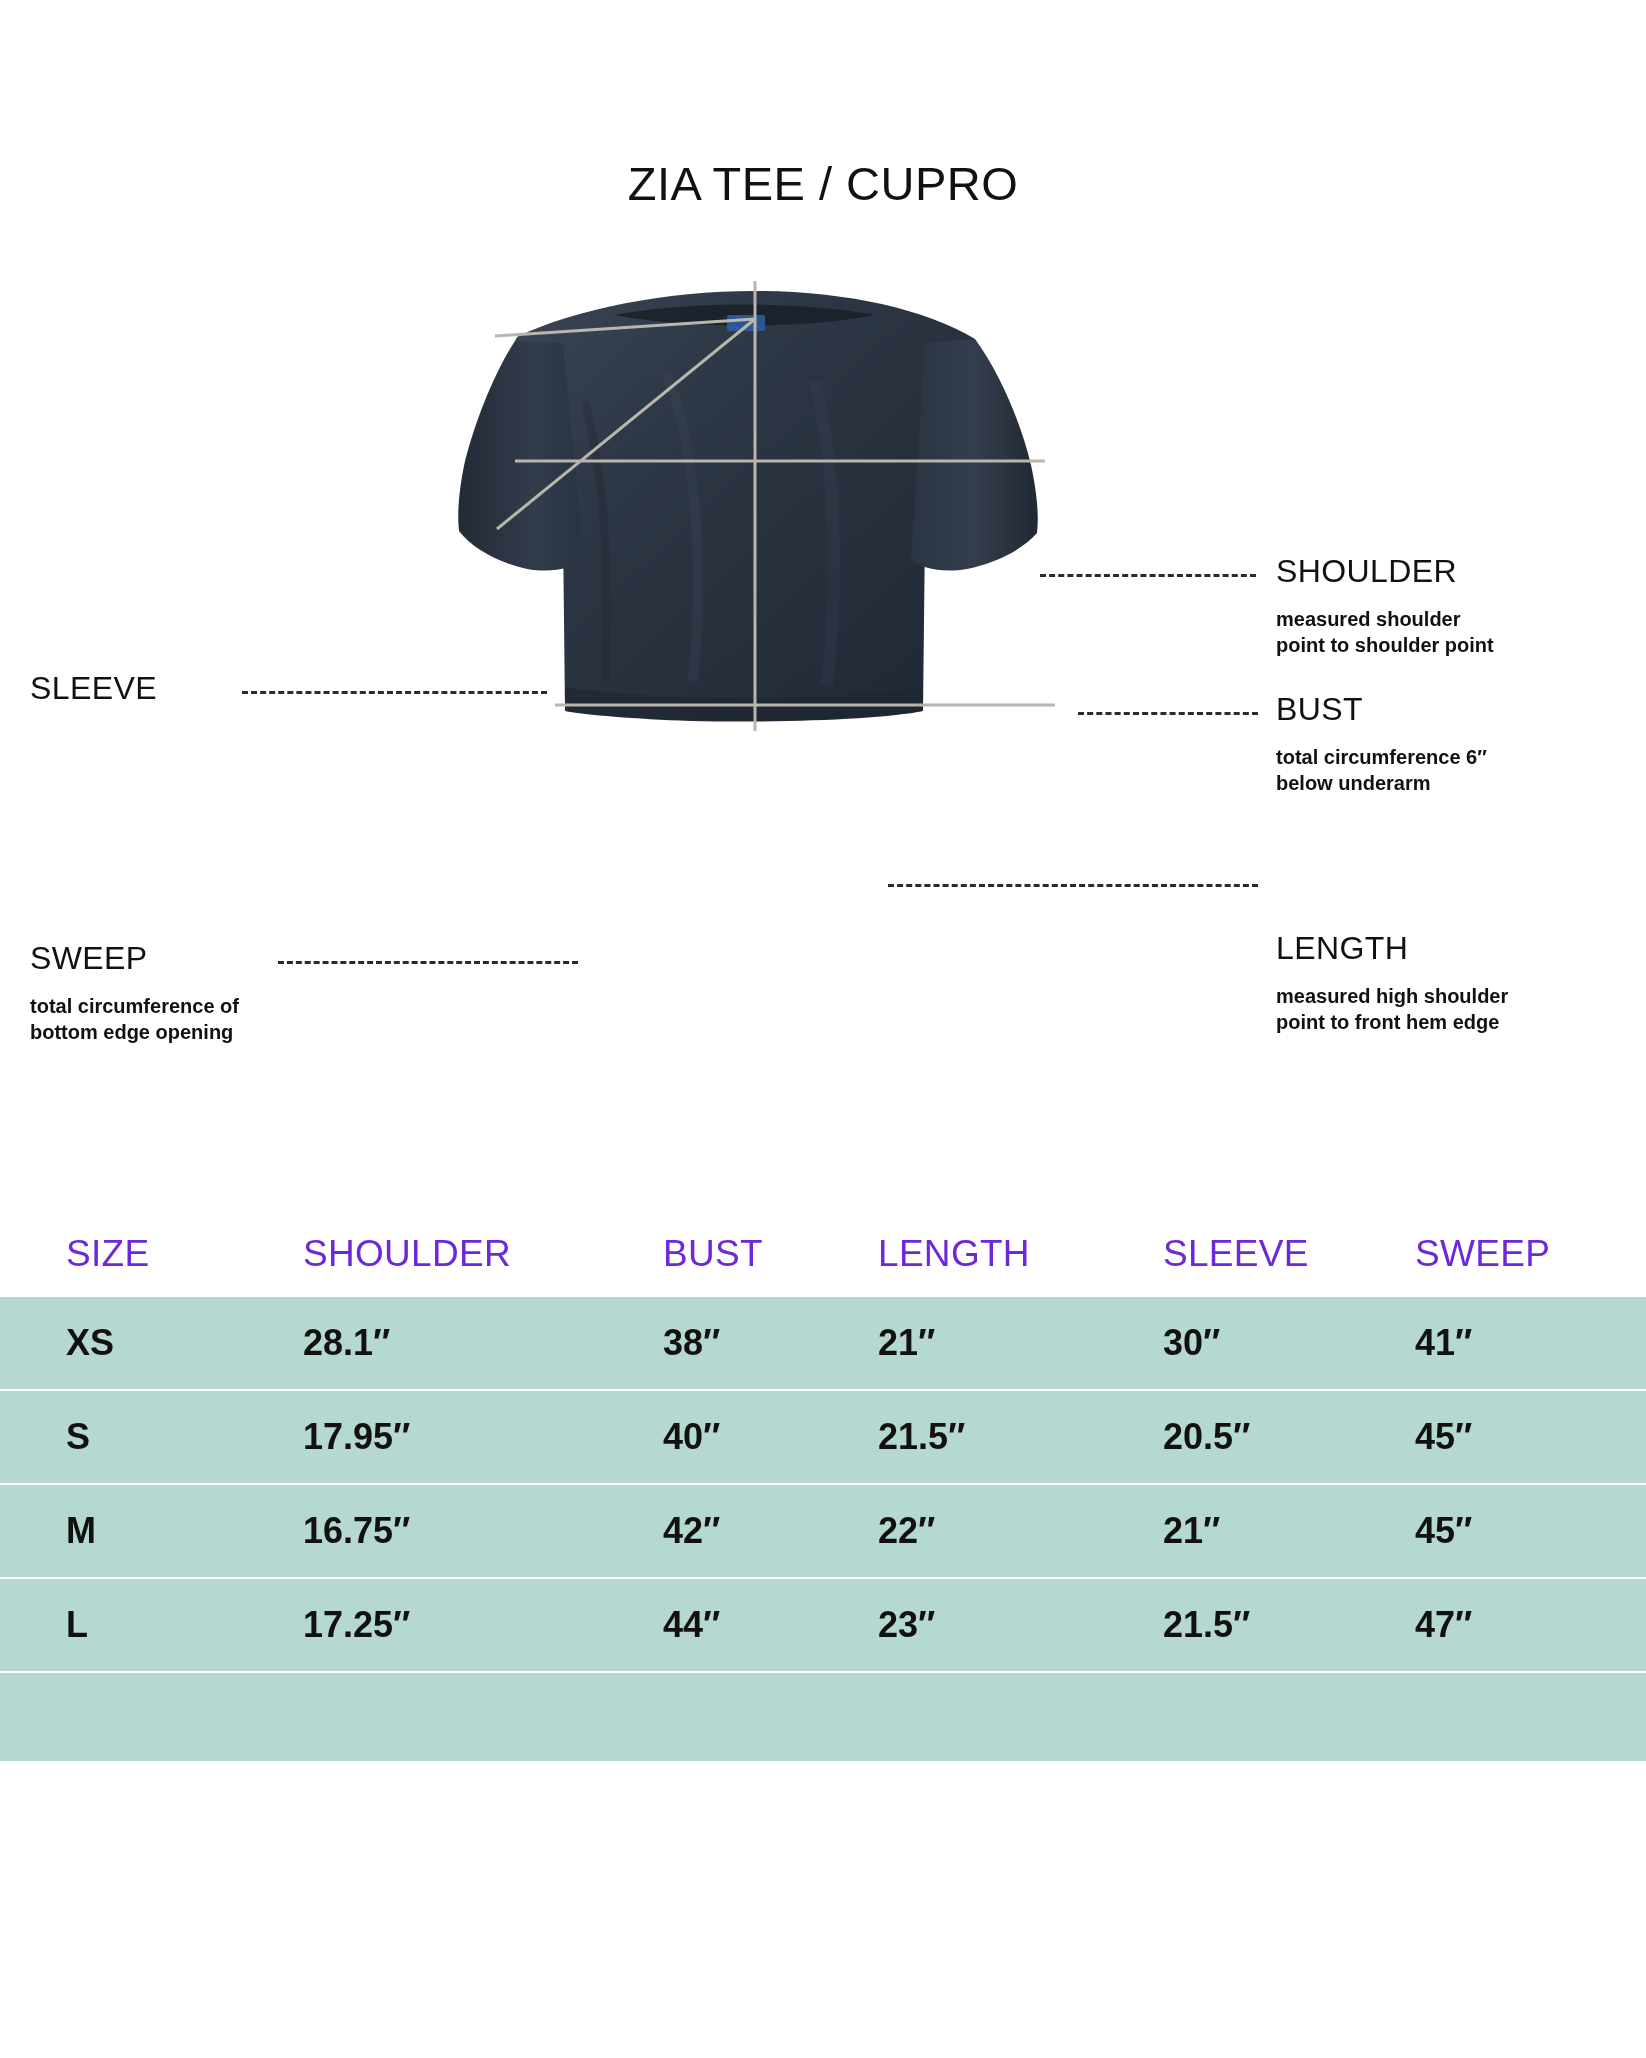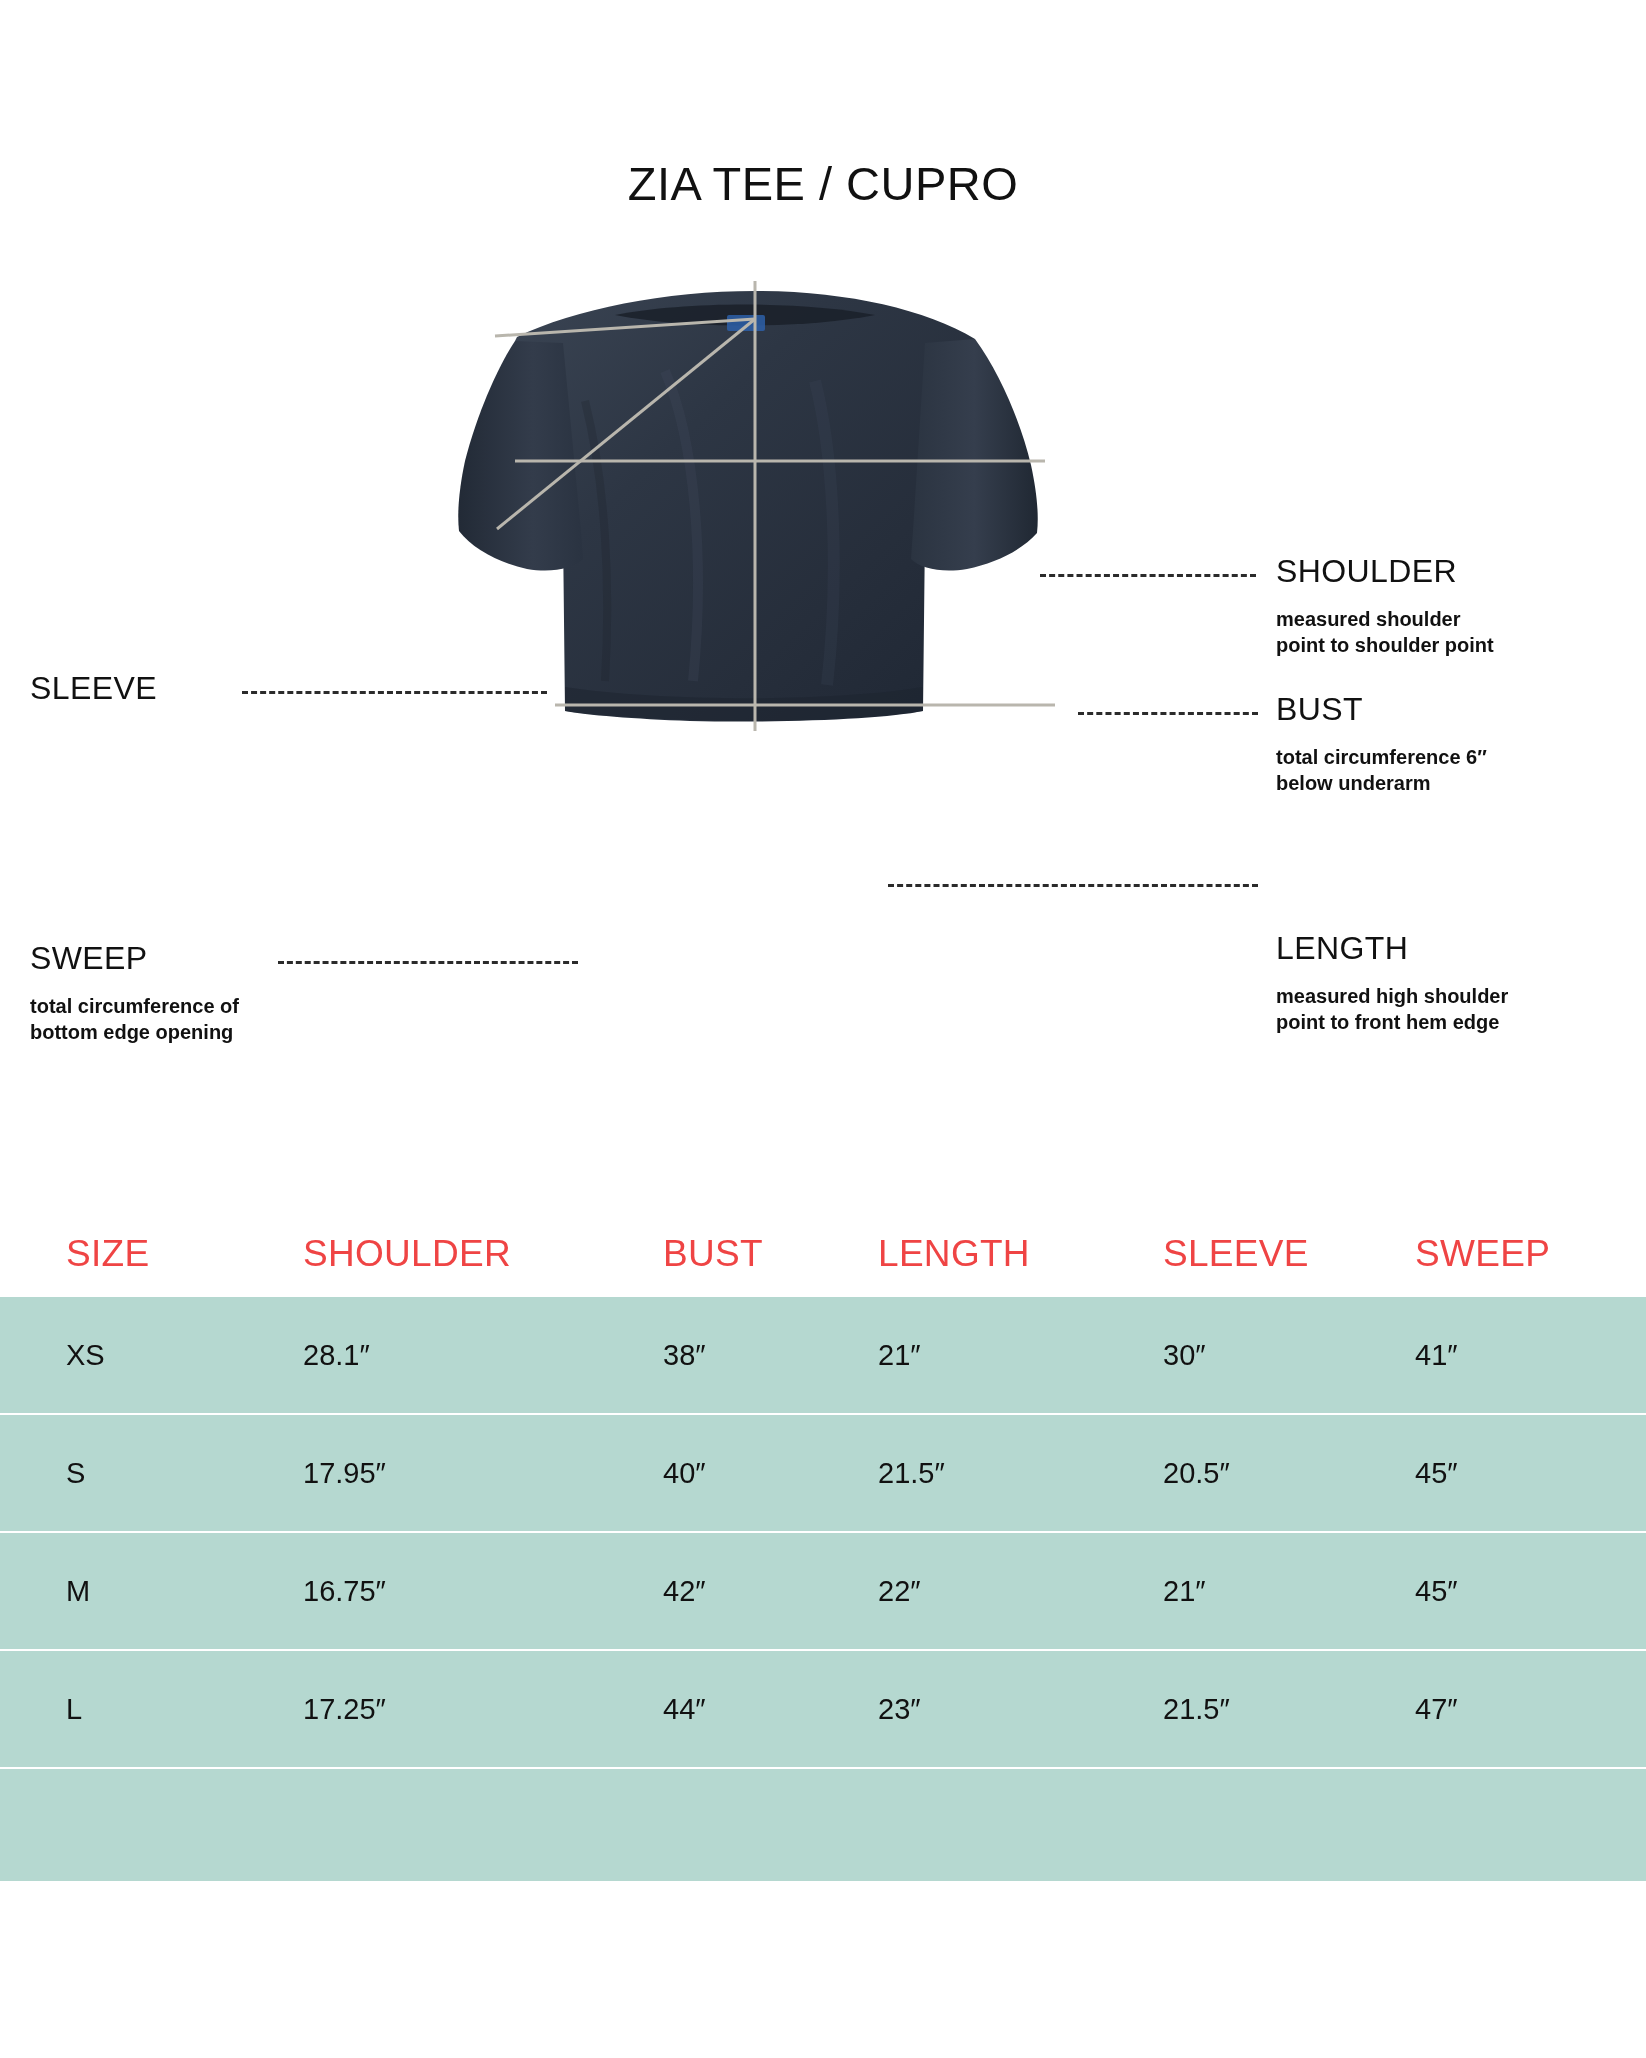--- a/index.html
+++ b/index.html
@@ -87,31 +87,31 @@
   table.sizes {
     border-collapse: collapse;
     width: 1646px;
     table-layout: fixed;
   }
   table.sizes th {
     font-size: 37px;
     font-weight: 400;
     text-align: left;
     padding: 8px 0 22px 0;
-    color: #ef4444;
+    color: #6d28d9;
     background: #ffffff;
     letter-spacing: 0.3px;
   }
   table.sizes td {
-    font-size: 29px;
-    font-weight: 400;
+    font-size: 36px;
+    font-weight: 700;
     color: #111;
     background: #b5d8d0;
     height: 92px;
-    padding: 12px;
+    padding: 0;
     border-bottom: 2px solid #ffffff;
     vertical-align: middle;
   }
   table.sizes tr.spacer td {
     height: 88px;
     border-bottom: none;
   }
   
   .col-size    { width: 175px; padding-left: 66px !important; }
   .col-shoulder{ width: 360px; padding-left: 62px !important; }

